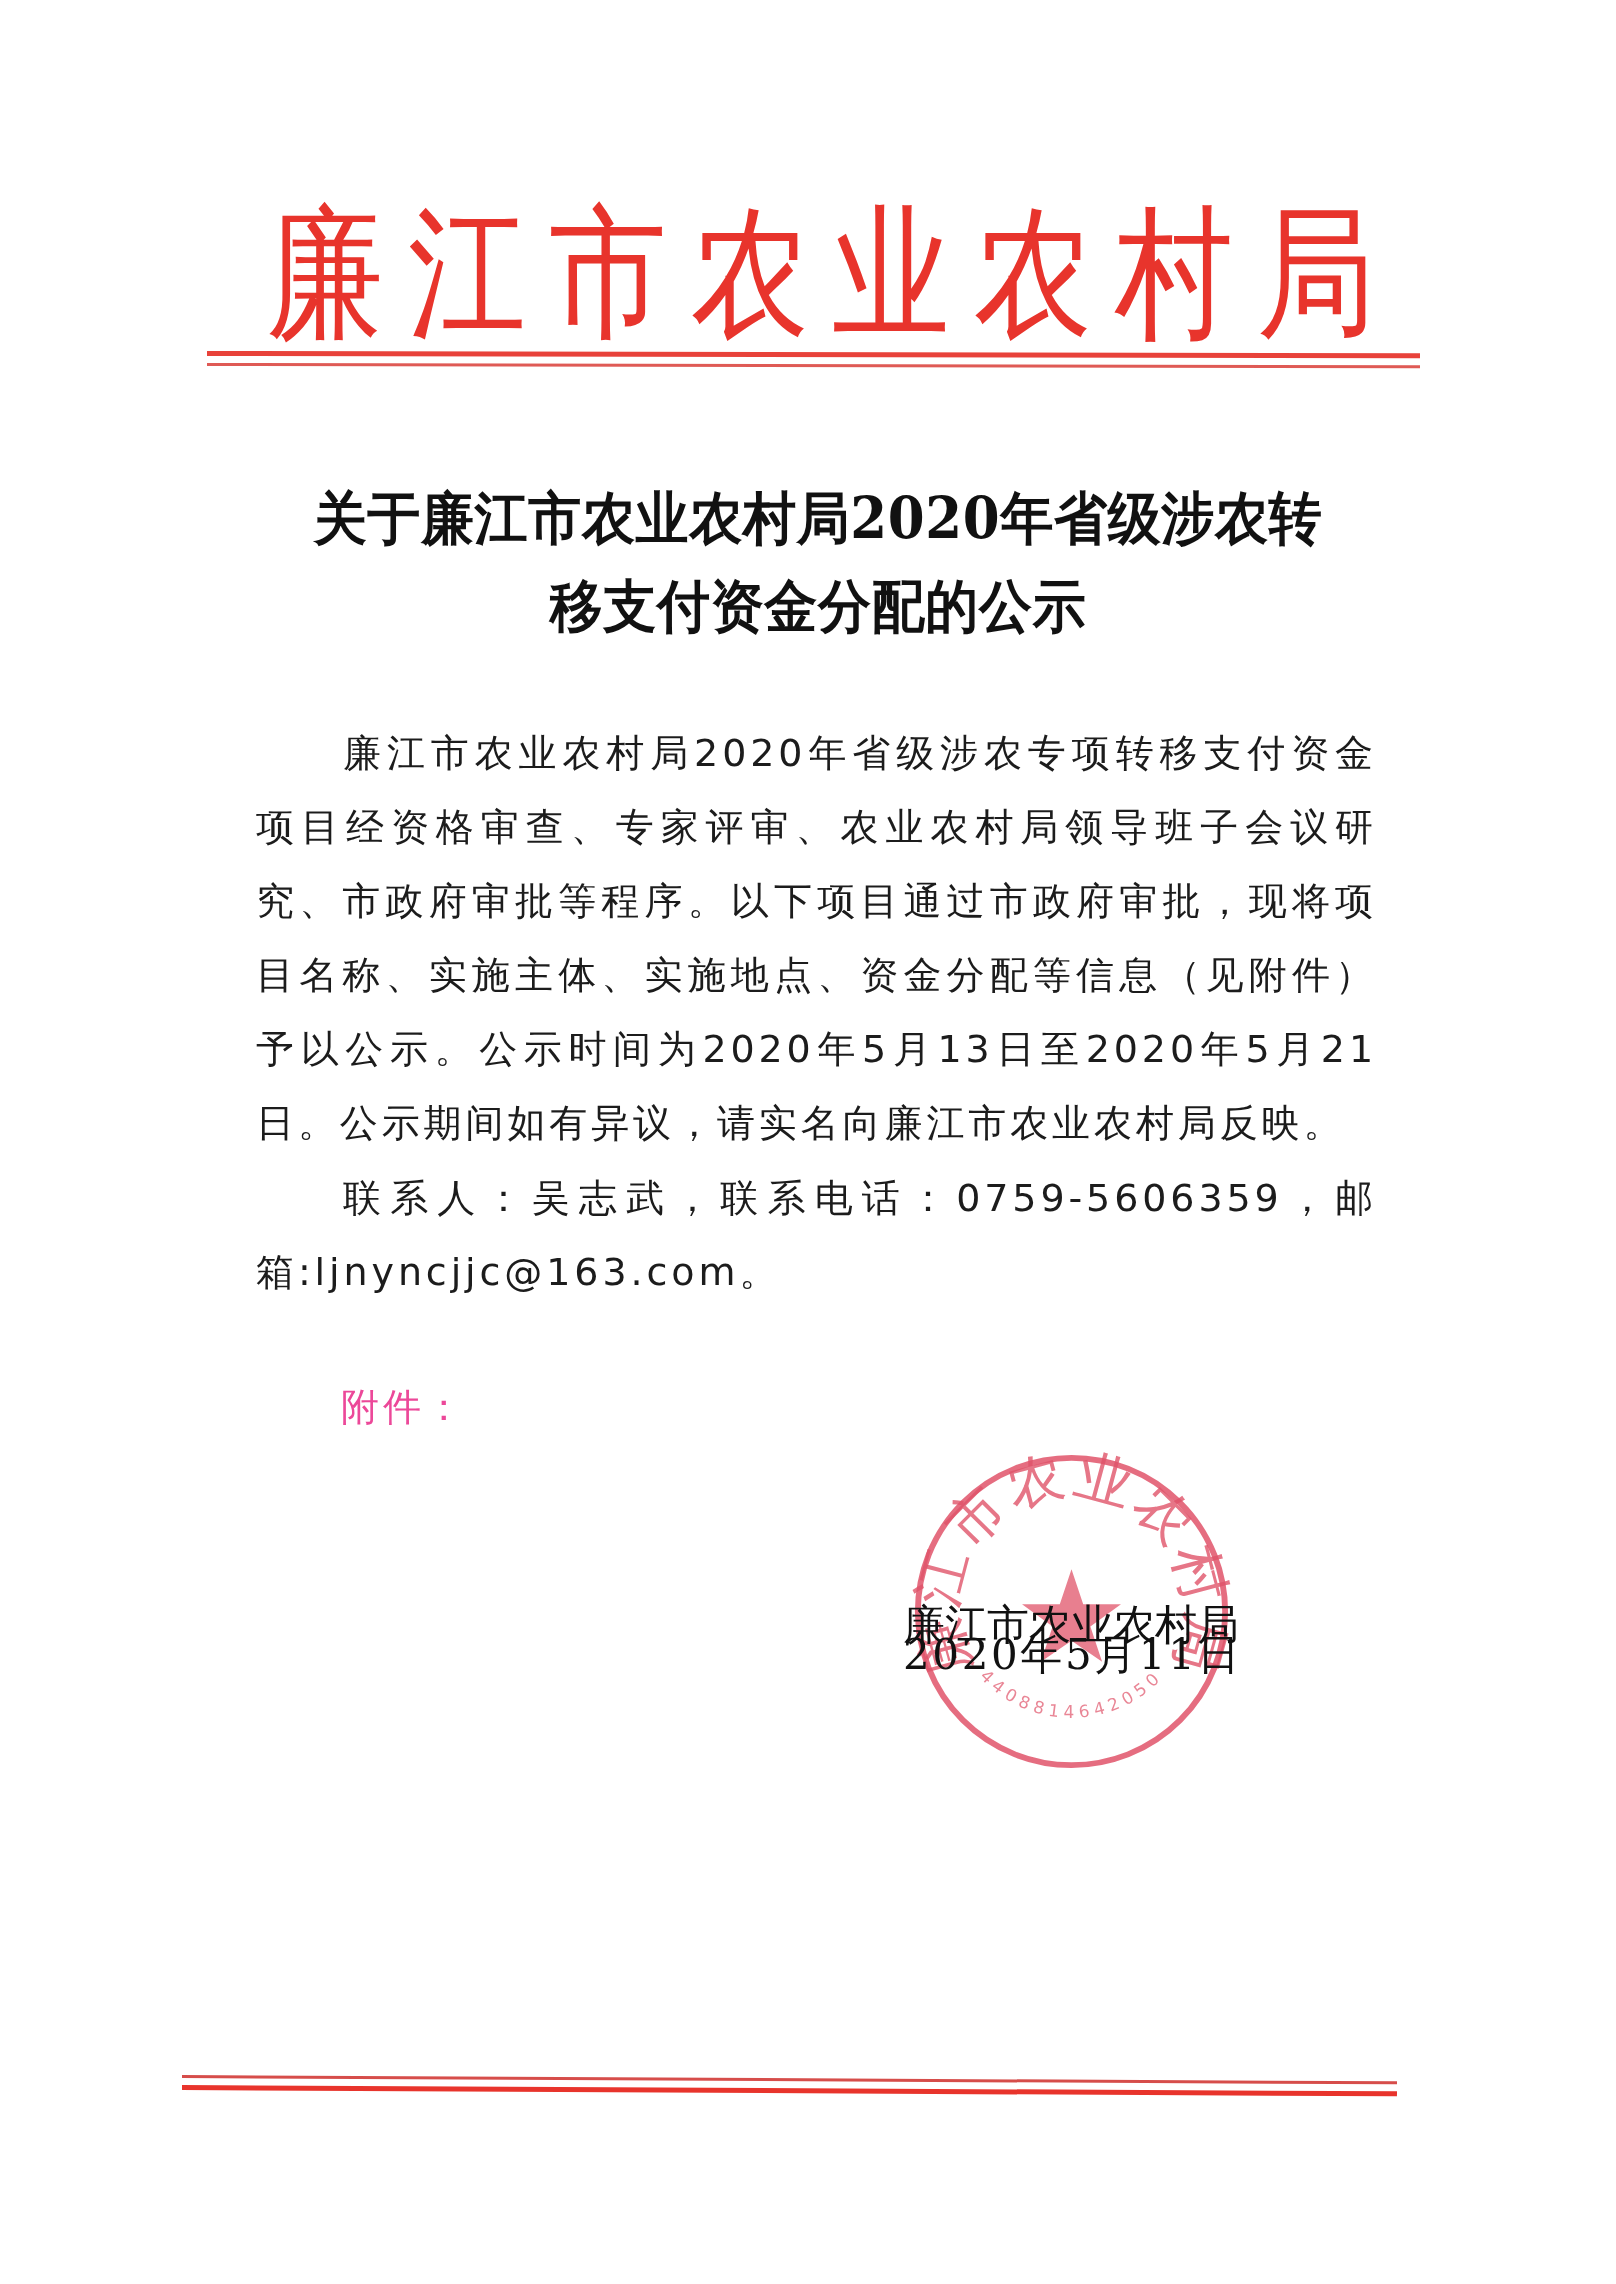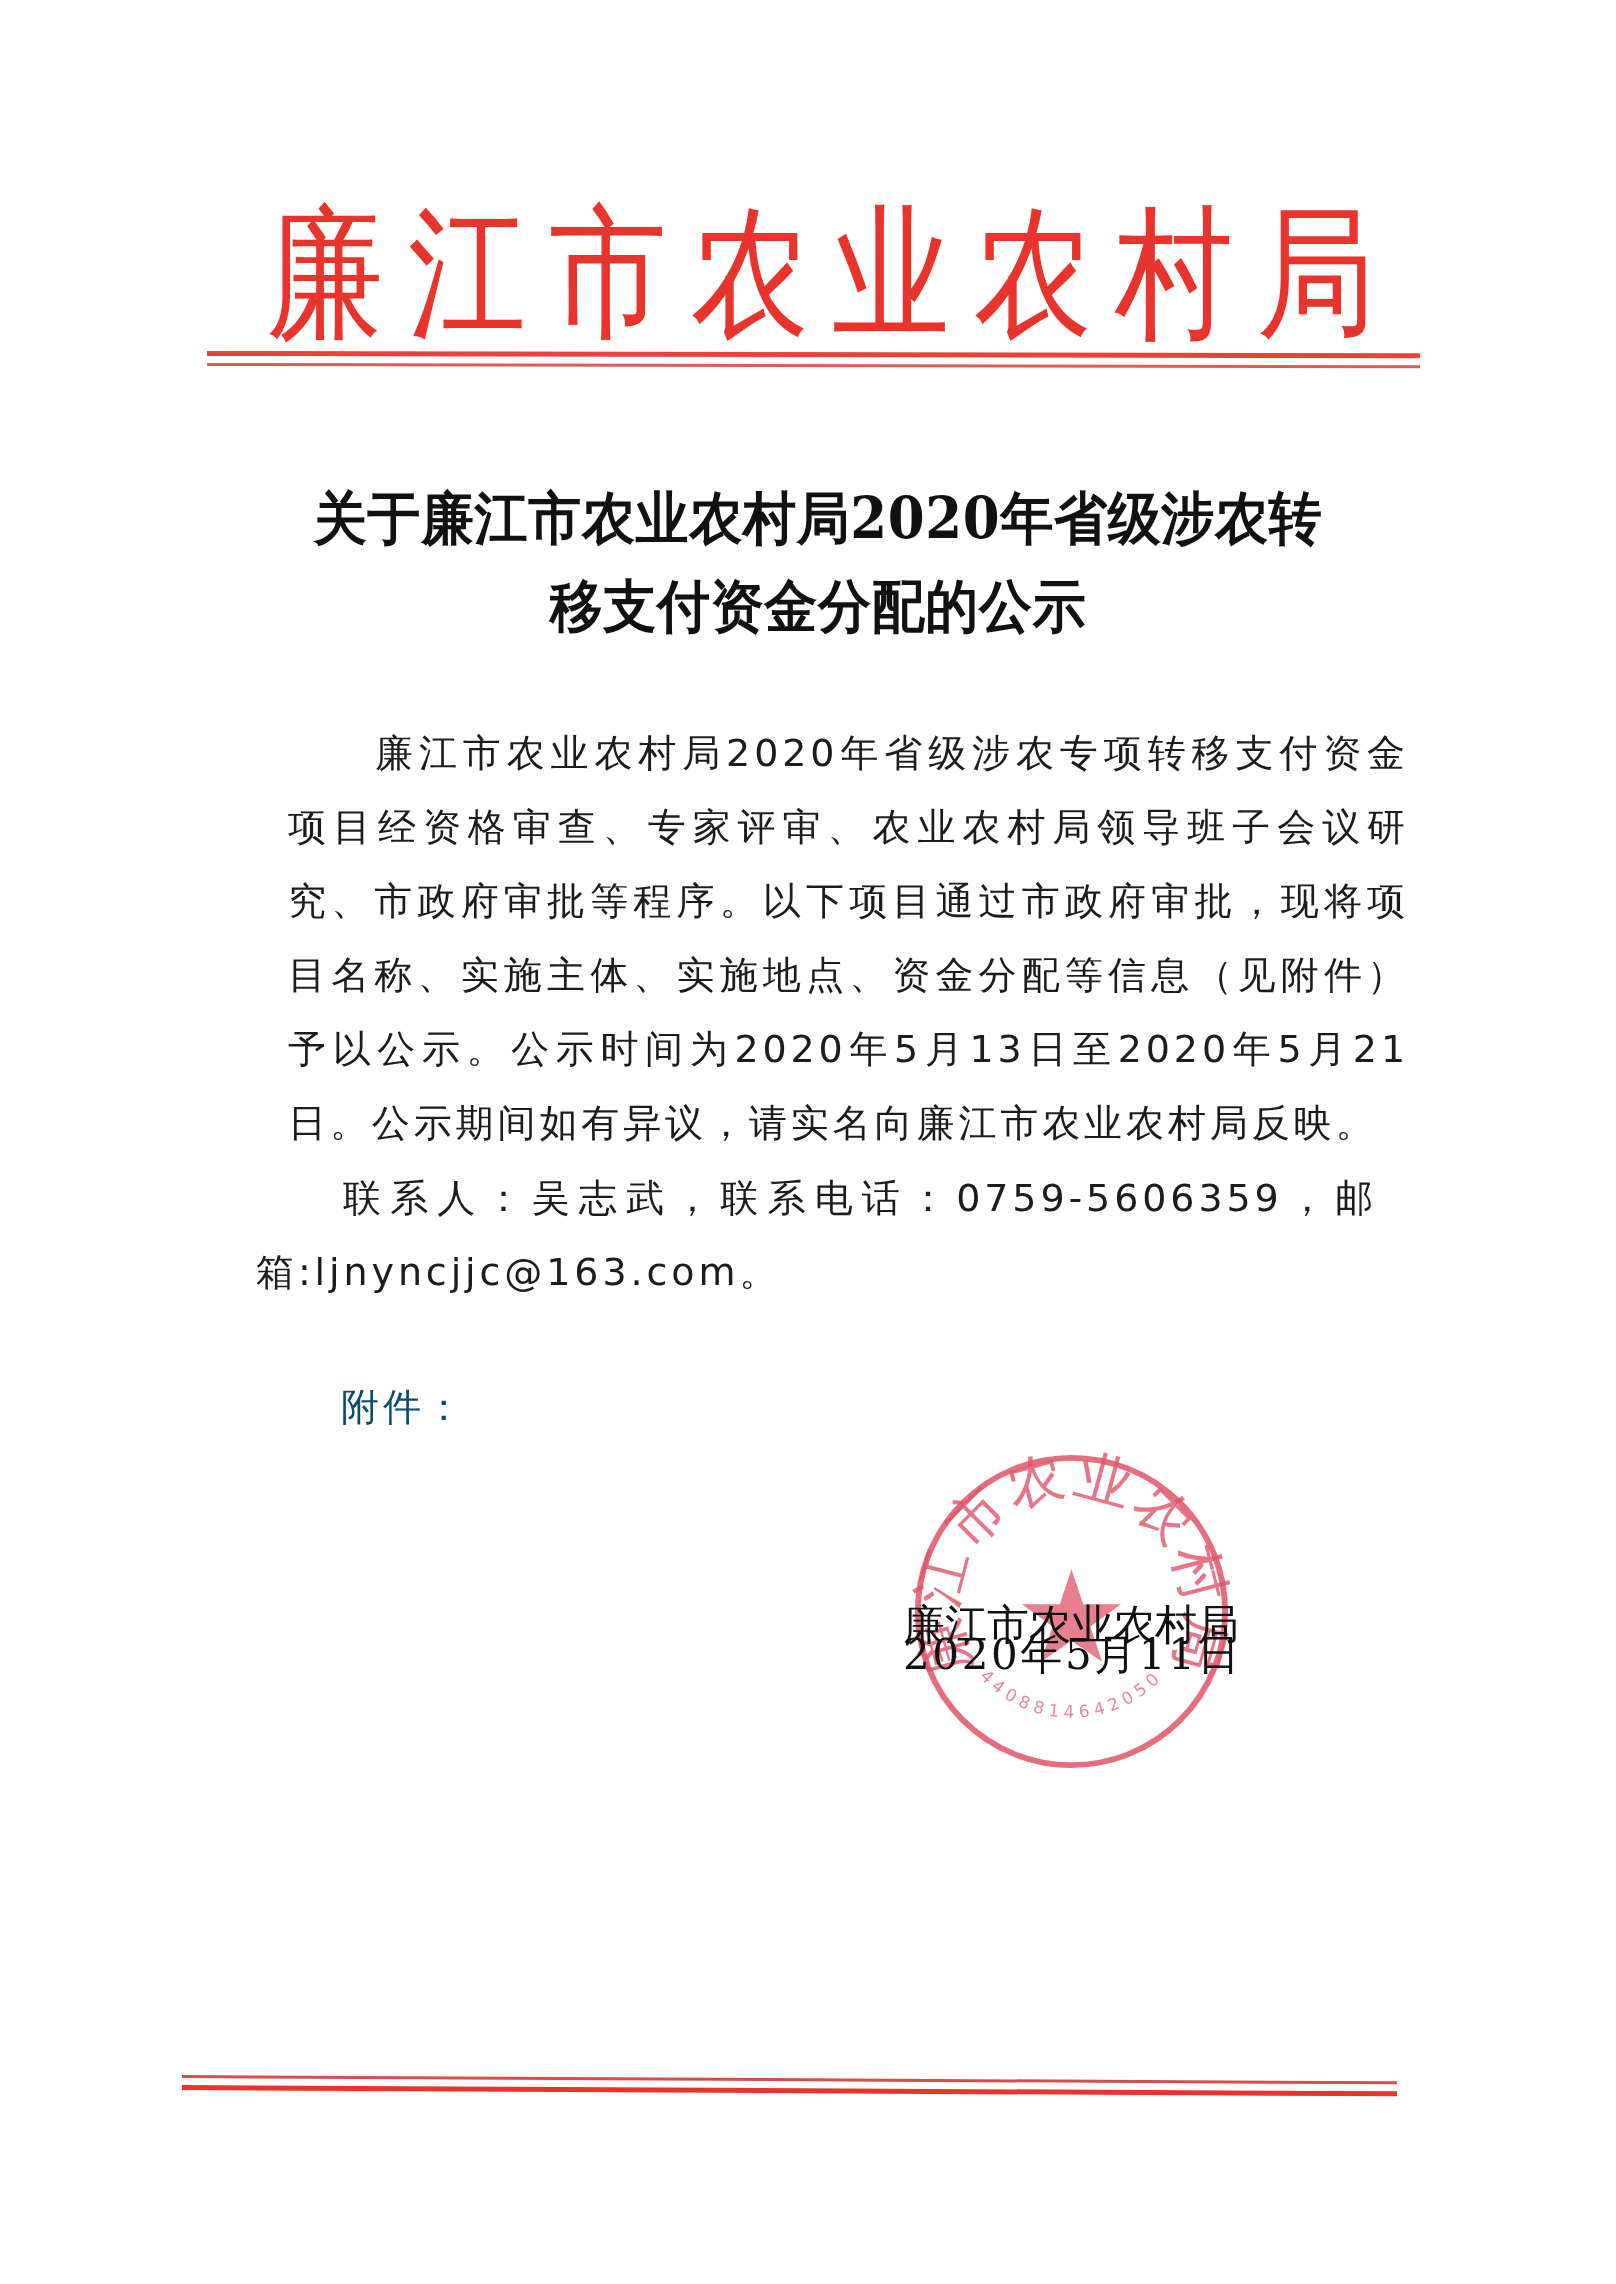--- a/index.html
+++ b/index.html
@@ -70,31 +70,31 @@
       left: 256px;
       width: 1121px;
       font-family: "DejaVu Sans", "Liberation Sans", sans-serif;
       font-size: 38px;
       line-height: 74px;
       color: #1c1c1c;
       letter-spacing: 3.9px;
       text-align: justify;
       text-align-last: left;
     }
-    .para-1 { top: 716px; text-indent: 87px; margin-left: 32px; }
+    .para-1 { top: 716px; text-indent: 87px; }
     .para-2 { top: 1161px; text-indent: 87px; }
 
     .attach {
       left: 341px;
       top: 1370px;
       width: 1043px;
       font-family: "DejaVu Sans", "Liberation Sans", sans-serif;
       font-size: 38px;
       line-height: 74px;
-      color: #0c4a6e;
+      color: #ec4899;
       letter-spacing: 3.9px;
       display: flex;
     }
     .attach-label { width: 128px; flex: none; white-space: nowrap; }
     .attach-content { flex: 1; }
 
     
     .seal {
       left: 912px;
       top: 1452px;

